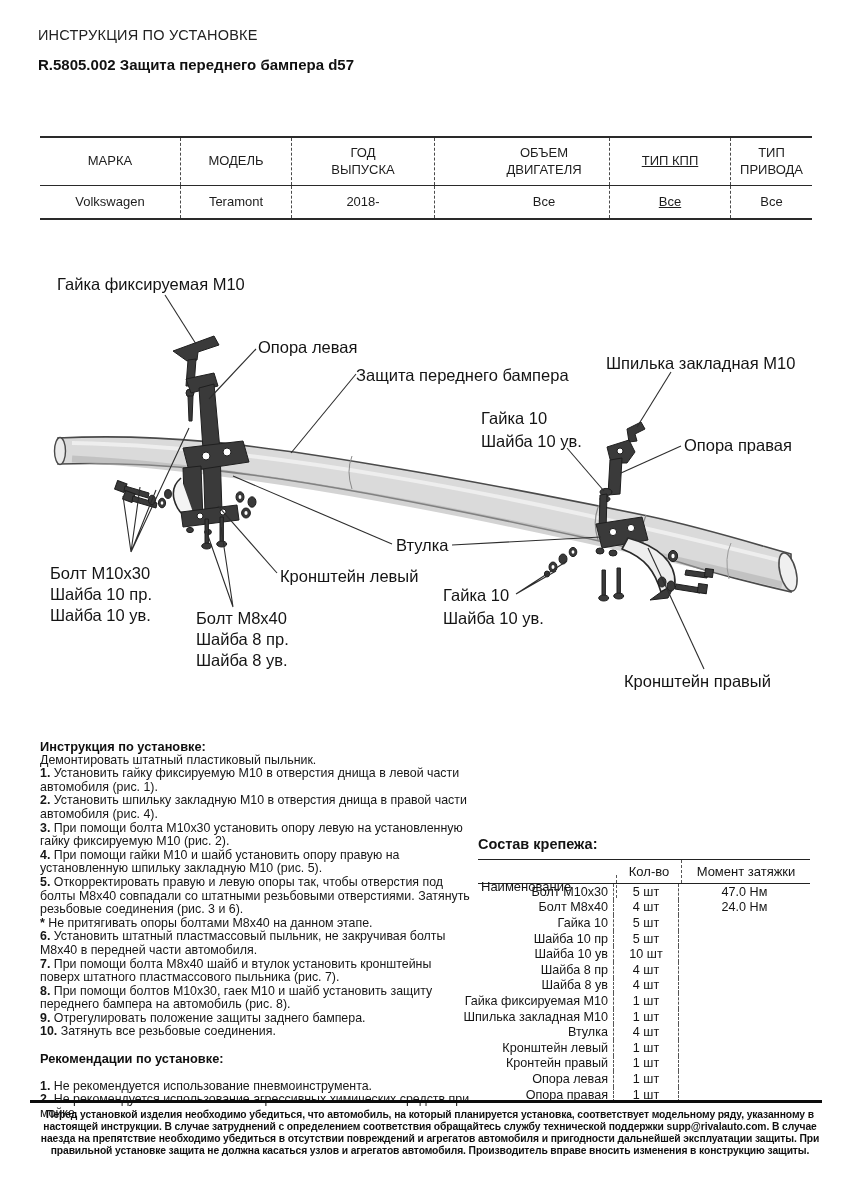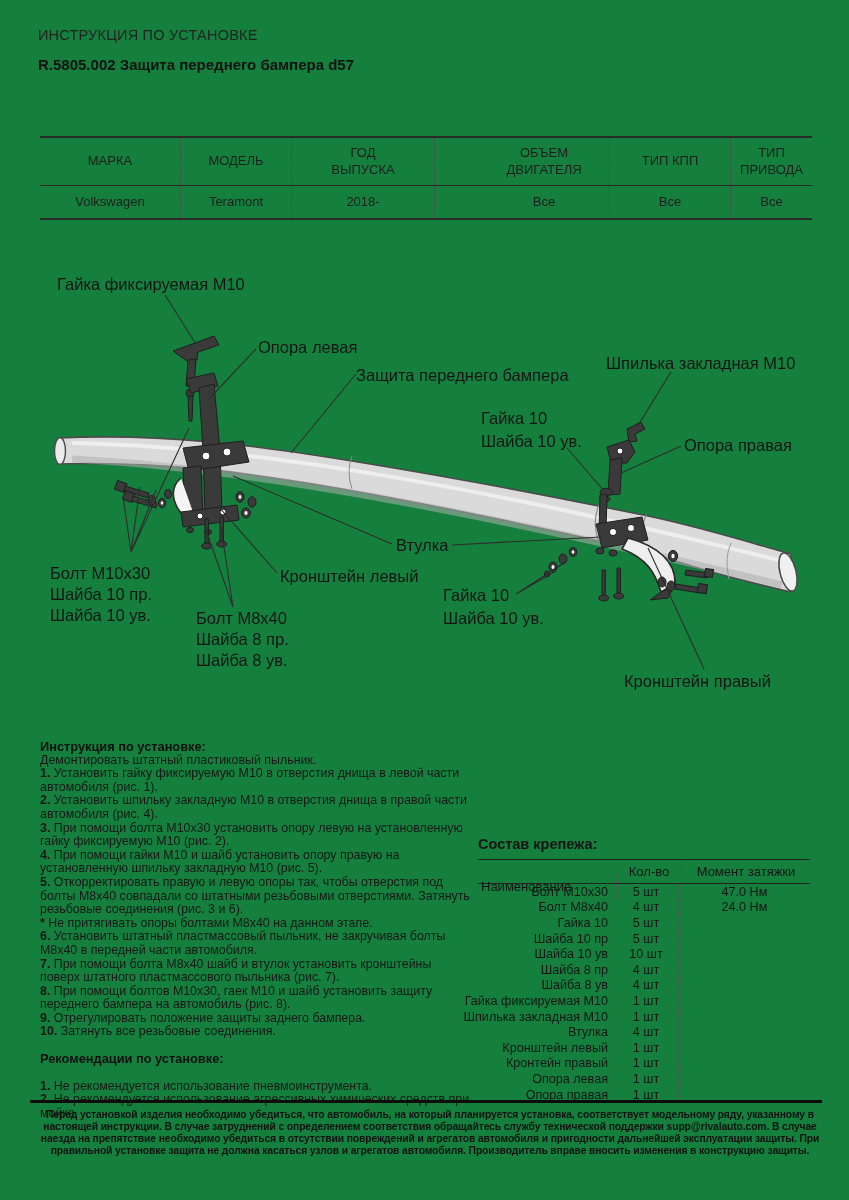--- a/index.html
+++ b/index.html
@@ -1,36 +1,36 @@
 <!DOCTYPE html>
 <html><head>
 <meta charset="utf-8">
 <style>
   html,body{margin:0;padding:0;background:#888;}
   .page{
-    position:relative;width:849px;height:1200px;background:#15803d;
+    position:relative;width:849px;height:1200px;background:#ffffff;
     font-family:"Liberation Sans",sans-serif;color:#1b1b1b;overflow:hidden;
     margin:0 auto;
   }
   
   .titleblock{position:absolute;left:38px;top:27px;}
   .title1{font-size:14.5px;letter-spacing:.2px;color:#222;}
   .title2{font-size:15px;font-weight:bold;margin-top:13px;color:#111;}
 
   
   .vtable{position:absolute;left:40px;top:136px;width:772px;
     border-top:2px solid #2a2a2a;border-bottom:2px solid #2a2a2a;}
   .vrow{display:flex;}
   .vrow.head{border-bottom:1.6px solid #2a2a2a;}
   .vcell{display:flex;align-items:center;justify-content:center;text-align:center;
     font-size:13px;white-space:pre-line;line-height:1.25;color:#1d1d1d;}
   .vrow.head .vcell{height:47px;}
   .vrow.data .vcell{height:32px;}
   .vcell + .vcell{border-left:1.5px dashed #4a4a4a;}
-  .c0{width:140px;}.c1{width:110px;}.c2{width:142px;}.c3{width:130px;padding-left:44px;}.c4{width:120px;}.c5{flex:1;}
+  .c0{width:140px;}.c1{width:110px;}.c2{width:142px;}.c3{width:130px;padding-left:44px;}.c4{width:120px;text-decoration:underline;}.c5{flex:1;}
 
   
   .diagram{position:absolute;left:0;top:0;width:849px;height:1200px;pointer-events:none;}
   .dlabel{font-family:"Liberation Sans",sans-serif;font-size:16.5px;fill:#141414;}
 
   
   .instructions{position:absolute;left:40px;top:740px;width:432px;
     font-size:12.4px;line-height:13.6px;color:#161616;}
   .instructions h3, .recs-h{font-size:12.8px;font-weight:bold;margin:0;color:#0f0f0f;}
   .step{margin:0;}

